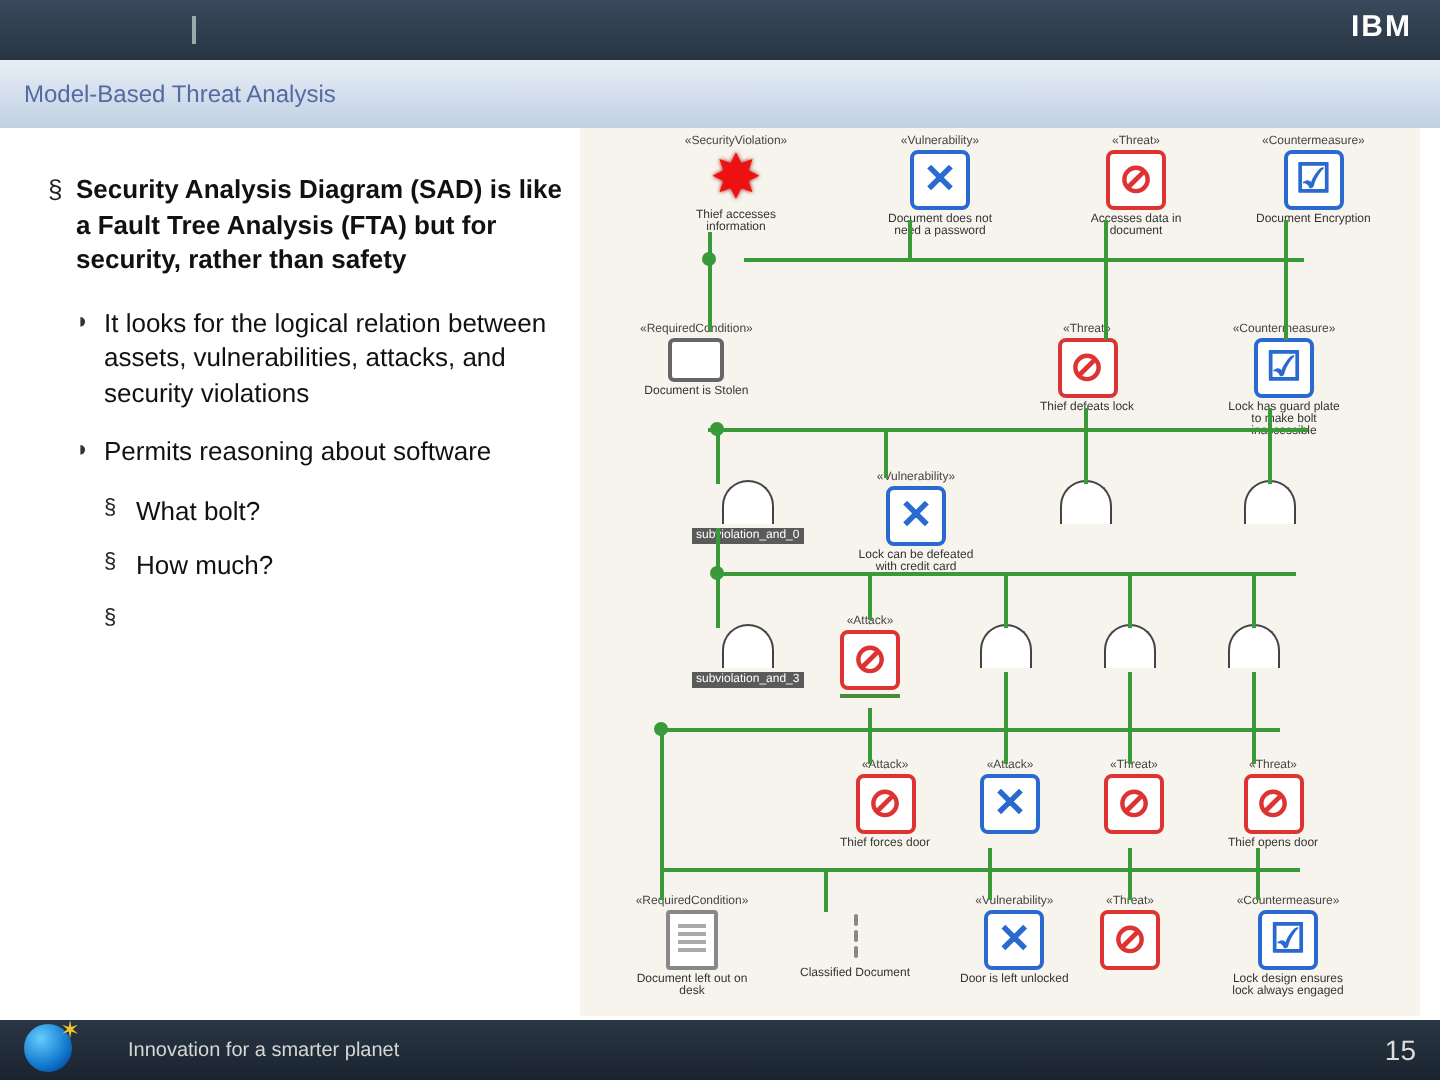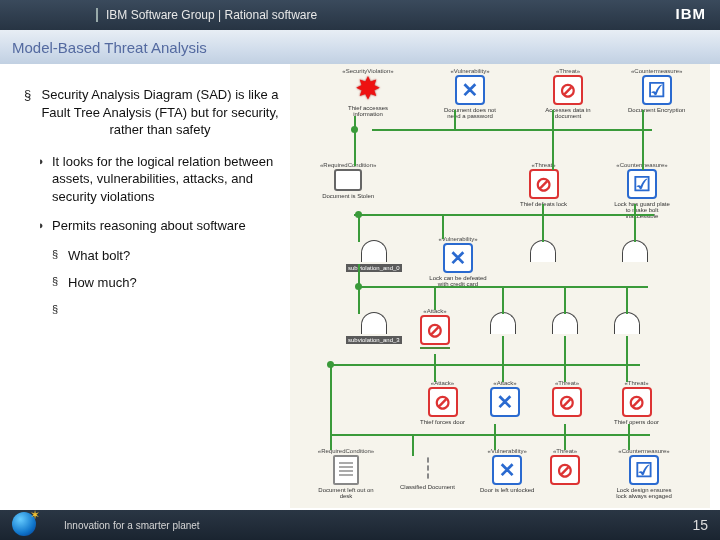--- a/index.html
+++ b/index.html
@@ -2,26 +2,26 @@
 <html><head>
 <meta charset="utf-8">
 <style>
   * { box-sizing: border-box; margin: 0; padding: 0; }
   body { width: 720px; height: 540px; font-family: Arial, Helvetica, sans-serif; background: #fff; position: relative; overflow: hidden; }
   .header { height: 30px; background: linear-gradient(#3a4a5c,#273443); display: flex; align-items: center; color: #e8e8e8; font-size: 12px; padding-left: 96px; position: relative; }
   .header .divider { width: 2px; height: 14px; background: #9aa; margin-right: 8px; }
   .ibm-logo { position: absolute; right: 14px; top: 6px; display: flex; flex-direction: column; gap: 0; }
   .ibm-logo .bars { font-weight: 900; letter-spacing: 1px; color: #fff; font-size: 15px; line-height: 1; font-family: "Arial Black", Arial; }
   .title-bar { height: 34px; background: linear-gradient(#e8eef5,#d0dceb 60%,#c1d0e2); display: flex; align-items: center; padding-left: 12px; }
-  .title-bar h1 { color: #546aa0; font-weight: 400; font-size: 15px; }
+  .title-bar h1 { color: #546aa0; font-weight: 400; font-size: 12px; }
   .content { display: flex; position: absolute; top: 64px; bottom: 32px; left: 0; right: 0; }
   .left { width: 290px; padding: 22px 8px 0 24px; font-size: 13px; color: #111; line-height: 1.35; }
   .b0 { display: flex; margin-bottom: 14px; }
   .b0 .mk { width: 14px; flex: none; color: #222; }
-  .b0 .tx { font-weight: 400; text-align: center; }
+  .b0 .tx { font-weight: 700; }
   .b1 { display: flex; margin: 0 0 12px 14px; }
   .b1 .mk { width: 14px; flex: none; color: #333; font-size: 11px; line-height: 1.5; }
   .b2 { display: flex; margin: 0 0 10px 28px; }
   .b2 .mk { width: 16px; flex: none; color: #222; font-size: 11px; }
   .right { flex: 1; position: relative; }
   .diagram { position: absolute; inset: 0 10px 0 0; background: #f6f4ec; }
   .node { position: absolute; text-align: center; font-size: 6px; color: #333; }
   .node.red .icon { border-color:#d33; } .node.red .glyph { color:#d33; }
   .node.blue .icon { border-color:#2a6ad0; } .node.blue .glyph { color:#2a6ad0; }
   .node .lbl { font-size:6px; color:#444; display:block; margin-bottom:1px;}
@@ -44,21 +44,20 @@
   .footer { position: absolute; bottom: 0; left: 0; right: 0; height: 30px; background: linear-gradient(#2a3644,#1a2430); display: flex; align-items: center; color: #d6d6d6; font-size: 10px; padding-left: 64px; }
   .globe { position:absolute; left:12px; bottom:4px; width:24px; height:24px; border-radius:50%; background:radial-gradient(circle at 35% 30%, #6cf 0%, #17c 60%, #038 100%); }
   .globe:after { content:"✶"; position:absolute; right:-4px; top:-4px; color:#f4c430; font-size:12px;}
   .pagenum { position:absolute; right:12px; color:#ddd; font-size:14px;}
 </style>
 </head>
 <body>
 
 <div class="header">
   <span class="divider"></span>
-  <span>IBM Software Group | Rational software</span>
   <div class="ibm-logo">
       <span class="bars">IBM</span>
     </div>
 </div>
 
 <div class="title-bar">
   <h1>Model-Based Threat Analysis</h1>
 </div>
 
 <div class="content">

